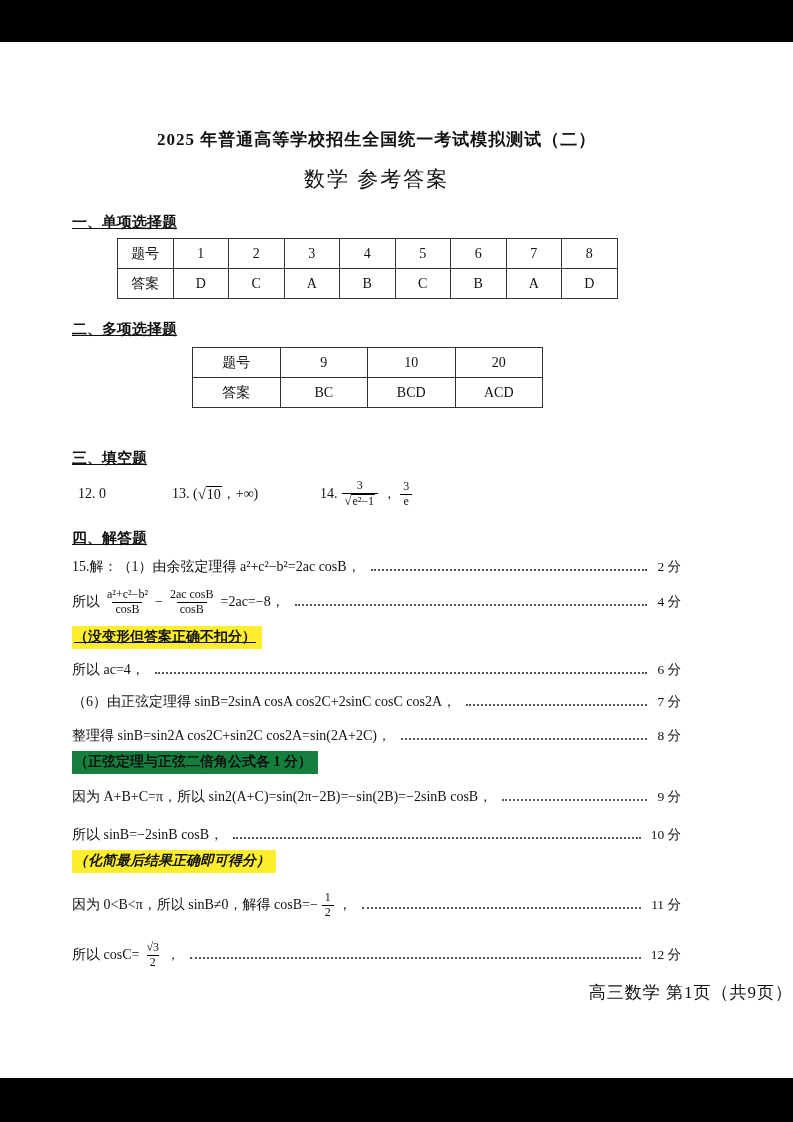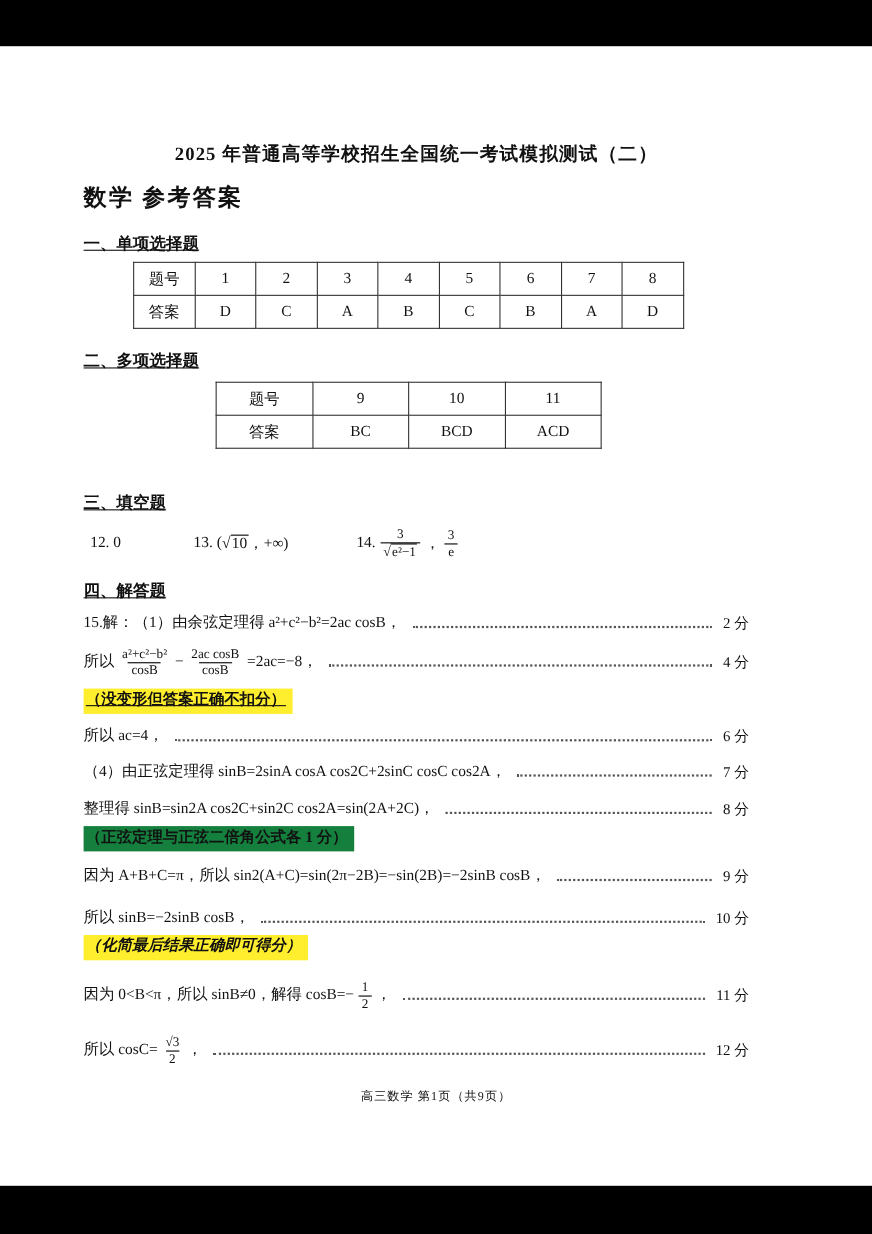--- a/index.html
+++ b/index.html
@@ -11,34 +11,35 @@
     position: relative;
     overflow: hidden;
   }
   .page {
     position: absolute;
     top: 42px; left: 0;
     width: 793px; height: 1036px;
     background: #fff;
     overflow: hidden;
   }
-  .content { padding: 0 112px 0 48px; margin-left: 28px; }
+  .content { padding: 0 112px 0 72px; }
 
   .doc-title {
     margin-top: 86px;
     text-align: center;
     font-size: 17px;
     font-weight: 700;
     line-height: 24px;
     letter-spacing: 1px;
   }
   .doc-subtitle {
     margin-top: 12px;
+    text-align: center;
     font-size: 21px;
-    font-weight: 700;
+    font-weight: 400;
     line-height: 30px;
     letter-spacing: 2px;
   }
   .sec-heading {
     margin-top: 18px;
     font-size: 15px;
     font-weight: 700;
     line-height: 20px;
     text-decoration: underline;
   }
@@ -120,22 +121,22 @@
     font-weight: 600;
     line-height: 20px;
     padding: 1px 6px 2px 2px;
   }
 
   .footer {
     position: absolute;
     bottom: 74px;
     left: 0;
     width: 100%;
-    text-align: center;
-    font-size: 11px;
+    text-align: right;
+    font-size: 17px;
     letter-spacing: 1px;
   }
 </style>
 </head>
 <body>
 
 <div class="page">
   <div class="content">
 
     <div class="doc-title">2025 年普通高等学校招生全国统一考试模拟测试（二）</div>
@@ -169,21 +170,21 @@
     </tbody>
       </table>
 
     <div class="sec-heading h2">二、多项选择题</div>
     <table class="ans t2">
       <tbody>
           <tr>
         <td class="lbl">题号</td>
         <td>9</td>
         <td>10</td>
-        <td>11</td>
+        <td>20</td>
       </tr>
       <tr>
         <td class="lbl">答案</td>
         <td>BC</td>
         <td>BCD</td>
         <td>ACD</td>
       </tr>
     </tbody>
       </table>
 
@@ -243,21 +244,21 @@
       <span class="note" style="background-color: rgb(255, 238, 46); text-decoration: underline;">（没变形但答案正确不扣分）</span>
     </div>
 
     <div class="sol-line mt10">
       <span class="sol-text">所以 ac=4，</span>
       <span class="leader"></span>
       <span class="score">6 分</span>
     </div>
 
     <div class="sol-line mt10">
-      <span class="sol-text">（4）由正弦定理得 sinB=2sinA cosA cos2C+2sinC cosC cos2A，</span>
+      <span class="sol-text">（6）由正弦定理得 sinB=2sinA cosA cos2C+2sinC cosC cos2A，</span>
       <span class="leader"></span>
       <span class="score">7 分</span>
     </div>
 
     <div class="sol-line mt12">
       <span class="sol-text">整理得 sinB=sin2A cos2C+sin2C cos2A=sin(2A+2C)，</span>
       <span class="leader"></span>
       <span class="score">8 分</span>
     </div>
 

